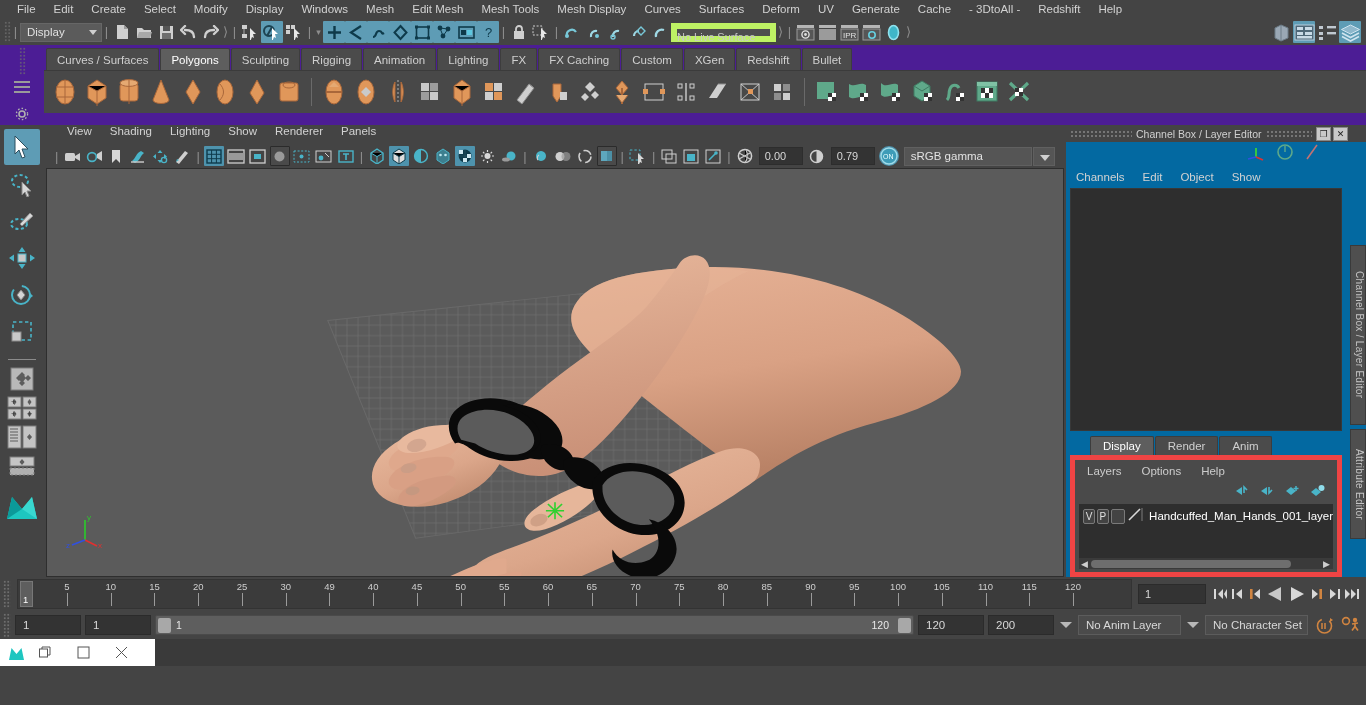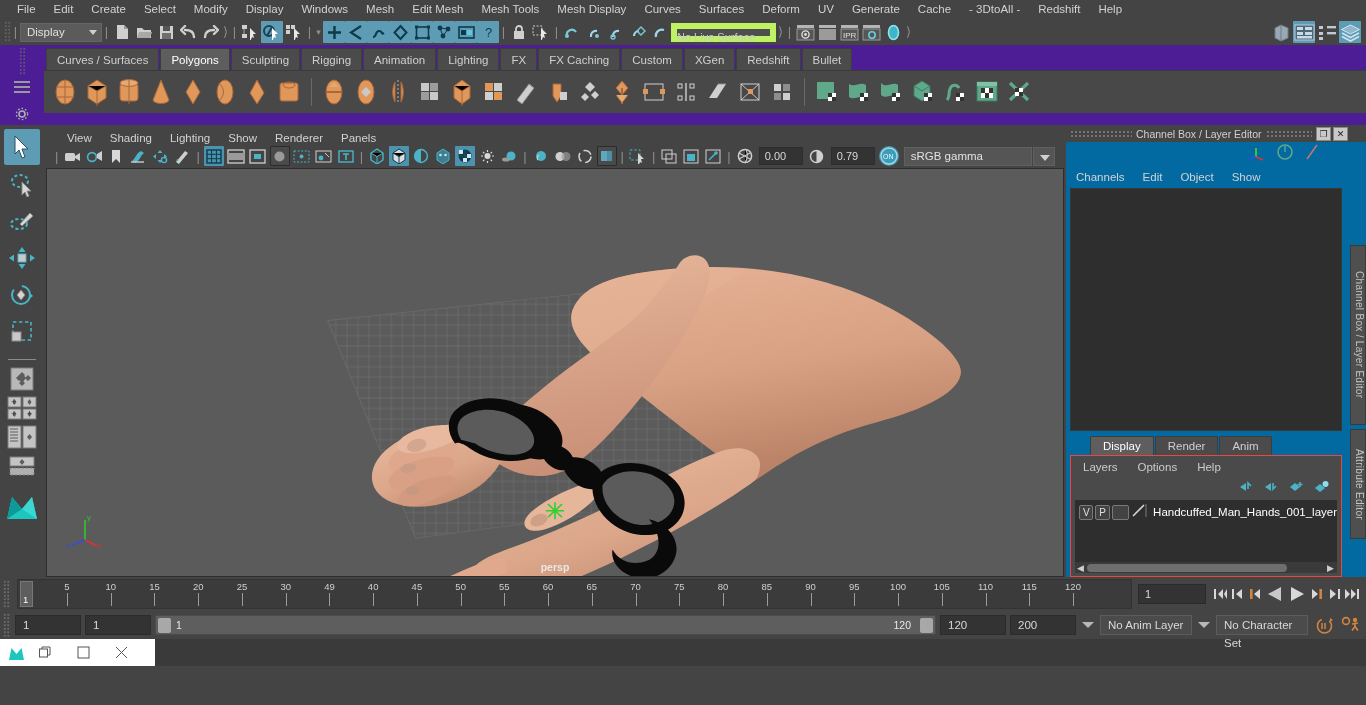--- a/index.html
+++ b/index.html
@@ -62,21 +62,21 @@
       padding-top:4px; background:#444444;}
   .tool{ width:36px; height:36px; display:flex; align-items:center; justify-content:center;
       margin-bottom:1px; border-radius:2px;}
   .tool.sel{ background:#5e9cb5; }
   .toolsep{ width:28px; height:1px; background:#8b8b8b; margin:8px 0 6px;}
   .quickL{ width:32px; height:26px; display:flex; align-items:center; justify-content:center;
       margin-bottom:3px;}
 
   
   .vp-outer{ flex:1; background:#444444; padding:0 2px; display:flex; flex-direction:column;}
-  .vp-menu{ height:19px; display:flex; align-items:flex-end; padding-left:12px; font-size:11.5px;
+  .vp-menu{ height:19px; display:flex; align-items:flex-start; padding-left:12px; font-size:11.5px;
       color:#d2d2d2; background:#444444;}
   .vp-menu span{ padding:0 9px; }
   .vp-tools{ height:24px; display:flex; align-items:center; background:#444444; padding-left:6px;}
   .vsepT{ color:#8d8d8d; font-size:13px; padding:0 3px; }
   .vbtn{ width:20px; height:20px; display:flex; align-items:center; justify-content:center;
       margin:0 1px; border-radius:1px;}
   .vbtn.on{ background:#4e93ad; }
   .vbtn.frame{ border:1px solid #2b2b2b; background:#4a4a4a;}
   .numf{ width:44px; height:18px; background:#333333; border:1px solid #2d2d2d; color:#d8d8d8;
       font-size:11px; line-height:16px; padding-left:5px; margin:0 3px;}
@@ -107,21 +107,21 @@
       padding-right:26px; gap:10px;}
   .cb-menu{ height:22px; display:flex; align-items:center; padding-left:10px; font-size:11.5px;
       color:#d2d2d2;}
   .cb-menu span{ padding-right:18px; }
   .cb-body{ flex:1; background:#2e2e2e; margin:0 24px 0 4px; border:1px solid #383838; }
   .le-tabs{ height:20px; display:flex; align-items:flex-end; padding-left:24px; margin-top:4px;}
   .ltab{ height:19px; line-height:19px; padding:0 12px; font-size:11.5px; background:#4b4b4b;
       color:#cfcfcf; margin-right:1px; border-radius:2px 2px 0 0; border:1px solid #3d3d3d;
       border-bottom:none;}
   .ltab.active{ background:#5e5e5e; color:#fff; }
-  .le-panel{ height:122px; margin:0 24px 0 4px; background:#4a4a4a; border:1px solid #ef4444;
+  .le-panel{ height:122px; margin:0 24px 0 4px; background:#4a4a4a; border:5px solid #ef4444;
       display:flex; flex-direction:column; }
   .le-menu{ height:22px; display:flex; align-items:center; padding-left:12px; font-size:11.5px;}
   .le-menu span{ padding-right:20px; }
   .le-btns{ height:20px; display:flex; align-items:center; justify-content:flex-end;
       padding-right:12px; gap:10px;}
   .le-list{ flex:1; background:#2e2e2e; margin:2px 4px 0; position:relative; }
   .le-row{ height:20px; display:flex; align-items:center; padding-left:4px; gap:2px;
       margin-top:2px;}
   .lebox{ width:20px; height:15px; border:1px solid #7a7a7a; background:#434343; color:#e0e0e0;
       font-size:10px; display:flex; align-items:center; justify-content:center; border-radius:2px;}
@@ -159,21 +159,21 @@
   .rfield{ width:66px; height:20px; background:#333; border:1px solid #2b2b2b; color:#d8d8d8;
       font-size:11.5px; line-height:18px; padding-left:7px;}
   .rangebar{ flex:1; height:20px; background:#5e5e5e; border:1px solid #4a4a4a; position:relative;
       border-radius:2px;}
   .rhandle{ position:absolute; top:2px; width:13px; height:15px; background:#a8a8a8;
       border-radius:2px;}
   .rlabel{ position:absolute; top:3px; font-size:10.5px; color:#e8e8e8; }
   .dd-ar{ width:16px; height:20px; position:relative; }
   .dd-ar:after{ content:""; position:absolute; left:2px; top:7px; border-left:6px solid transparent;
       border-right:6px solid transparent; border-top:6px solid #b8b8b8;}
-  .combo{ width:92px; height:20px; background:#4b4b4b; border:1px solid #5c5c5c; color:#d8d8d8;
+  .combo{ width:103px; height:20px; background:#4b4b4b; border:1px solid #5c5c5c; color:#d8d8d8;
       font-size:11.5px; line-height:18px; padding-left:7px;}
 
   
   .cmdrow{ height:24px; background:#444444; display:flex; align-items:center; padding-left:4px;}
   .cmdots{ width:8px; height:20px; background:
       radial-gradient(circle, #6e6e6e 0.9px, transparent 1px) 0 0/3.5px 3.5px;}
   .cmdlabel{ font-size:11.5px; color:#d6d6d6; padding:0 8px; }
   .cmdin{ width:385px; height:19px; background:#333; border:1px solid #2b2b2b; }
   .cmdsep{ width:1px; height:20px; background:#5a5a5a; margin:0 5px;}
   .cmdout{ flex:1; font-size:11px; color:#d9d9d9; padding-left:4px; }
@@ -1101,21 +1101,20 @@
         <div class="axis-gizmo">
           <svg width="44" height="40">
             <path d="M20 30V10" stroke="#2fc02f" stroke-width="1.8"></path>
             <path d="M20 30l12 6" stroke="#e03030" stroke-width="1.8"></path>
             <path d="M20 30l-13 5" stroke="#3050e0" stroke-width="1.8"></path>
             <text x="22" y="10" font-size="8" fill="#2fc02f" font-family="Liberation Sans">y</text>
             <text x="33" y="38" font-size="8" fill="#e03030" font-family="Liberation Sans">x</text>
             <text x="1" y="38" font-size="8" fill="#3050e0" font-family="Liberation Sans">z</text>
           </svg>
         </div>
-        <div class="persp-label">persp</div>
       </div>
     </div>
 
     <div class="rdock" style="position:relative;">
       <div class="cb-title">
         <div class="cbdots"></div>
         <span>Channel Box / Layer Editor</span>
         <div class="cbdots2"></div>
         <div class="cbwin">❐</div>
         <div class="cbwin" style="margin-right:18px;">✕</div>

